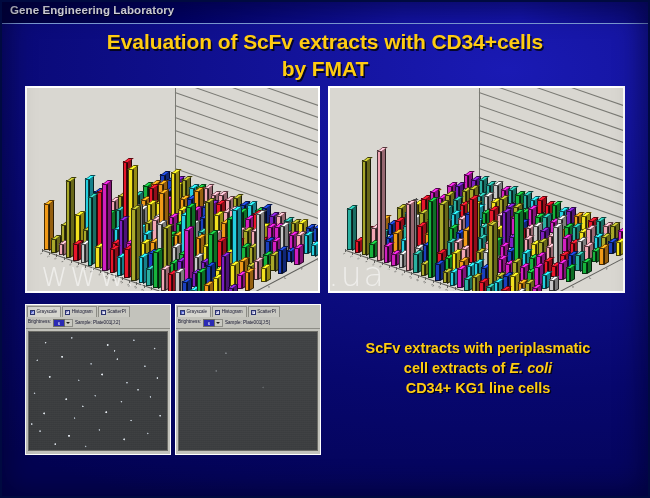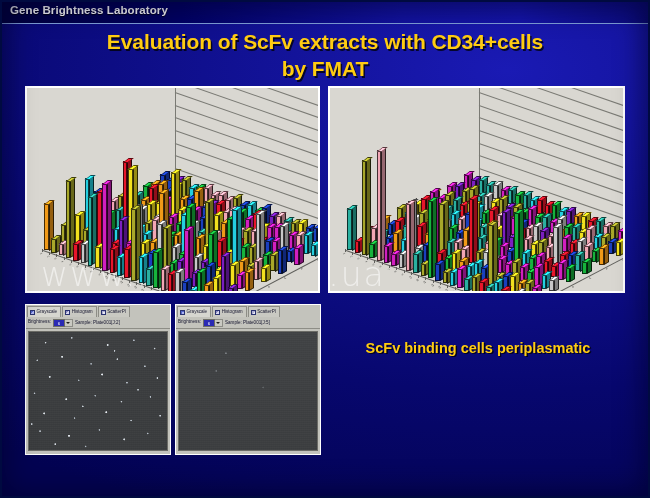--- a/index.html
+++ b/index.html
@@ -228,21 +228,21 @@
     white-space: nowrap;
   }
   .caption-line .ital { font-style: italic; }
 </style>
 </head>
 <body>
 
 <div id="slide-bg"></div>
 
 <div id="header-bar">
-  <div id="header-title">Gene Brightness Laboratory</div>
+  <div id="header-title">Gene Engineering Laboratory</div>
 </div>
 
 <div class="slide-heading" id="title-line-1">Evaluation of ScFv extracts with CD34+cells</div>
 <div class="slide-heading" id="title-line-2">by FMAT</div>
 
 <div class="chart-panel" id="chart-left">
   <div class="chart-plot">
       <div class="grid-wall" style="left: 148.41px; top: -33.495px; width: 184.916px; height: 125.86px;">
         <div class="gl" style="top: 125.86px; width: 184.916px; transform: rotate(19.2286deg);"></div>
         <div class="gl" style="top: 113.274px; width: 184.916px; transform: rotate(19.2286deg);"></div>
@@ -2305,16 +2305,18 @@
         </span>
     </span>
     <span class="tb-sample">Sample: Plate001[J:5]</span>
   </div>
   <div class="fmat-image" id="fmat-image-right">
     <div class="grain"></div>
   </div>
 </div>
 
 <div id="caption-block">
-  <div class="caption-line">ScFv binding cells periplasmatic</div>
+  <div class="caption-line">ScFv extracts with periplasmatic</div>
+  <div class="caption-line"><span>cell extracts of </span><span class="ital">E. coli</span></div>
+  <div class="caption-line">CD34+ KG1 line cells</div>
 </div>
 
 <div id="slide-edge"></div>
 
 </body></html>

